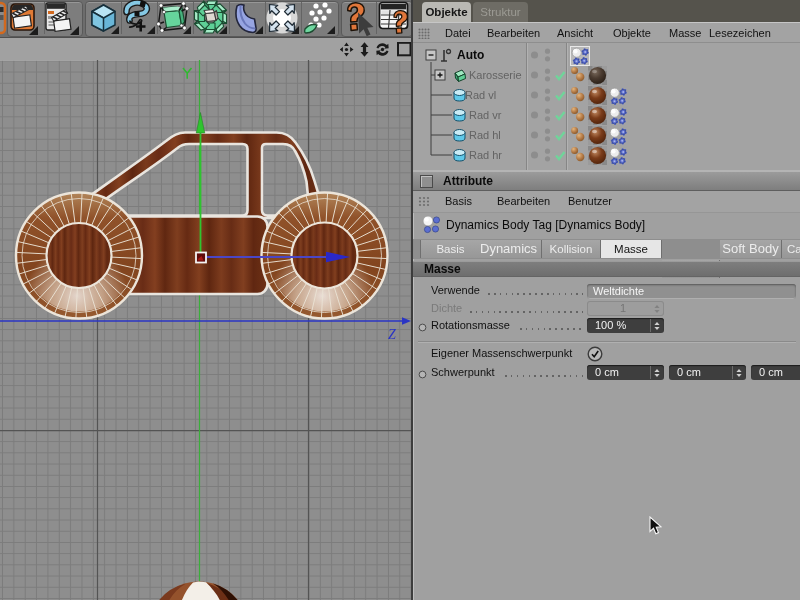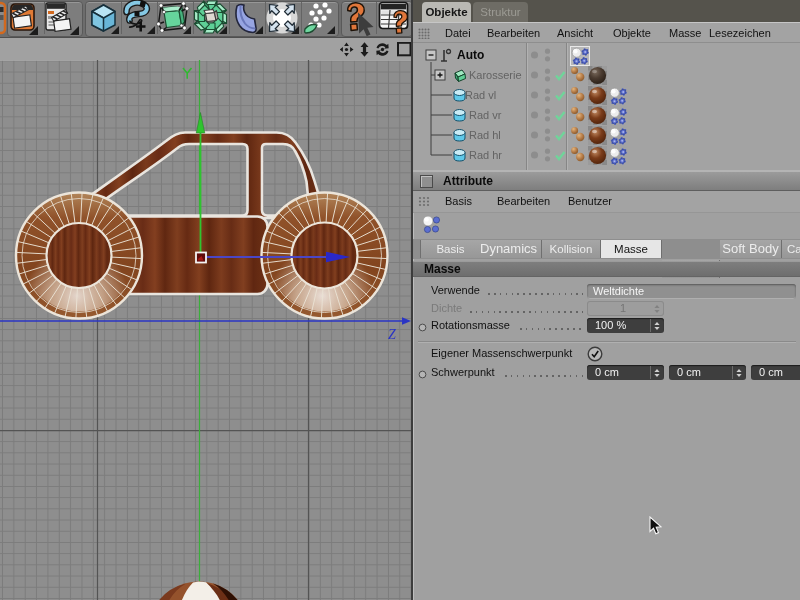--- a/index.html
+++ b/index.html
@@ -833,20 +833,21 @@
 
       <svg class="abs" style="left:9px;top:45px" width="19" height="19" viewBox="0 0 19 19">
         <circle cx="6" cy="6" r="5" fill="#f4f4f4" stroke="#999" stroke-width=".8"></circle>
         <circle cx="4.6" cy="4.4" r="2.2" fill="#fff"></circle>
         <g fill="#5b6ed0" stroke="#2a3a80" stroke-width=".6">
           <circle cx="14.5" cy="5" r="3.1"></circle>
             <circle cx="5.5" cy="14.5" r="3.1"></circle>
             <circle cx="13.5" cy="14" r="3.1"></circle>
         </g>
       </svg>
+      <span class="abs" style="left:33px;top:48px;font-size:12px;color:#0a0a0a;white-space:nowrap;">Dynamics Body Tag [Dynamics Body]</span>
 
       <div class="abs" id="atabs" style="left:0;top:69px;width:389px;height:20px;background:#8e8e8e;">
           <div class="abs" style="left:7px;top:1px;width:59px;height:18px;background:linear-gradient(#a6a6a6,#979797);color:#ececec;border-right:1px solid #6f6f6f;border-left:1px solid #6f6f6f;text-align:center;line-height:18px;font-size:11.5px;white-space:nowrap;overflow:hidden;">Basis</div>
           <div class="abs" style="left:67px;top:1px;width:61px;height:18px;background:linear-gradient(#a6a6a6,#979797);color:#ececec;border-right:1px solid #6f6f6f;text-align:left;line-height:18px;font-size:13px;white-space:nowrap;overflow:hidden;">Dynamics</div>
           <div class="abs" style="left:129px;top:1px;width:58px;height:18px;background:linear-gradient(#a6a6a6,#979797);color:#ececec;border-right:1px solid #6f6f6f;text-align:center;line-height:18px;font-size:11.5px;white-space:nowrap;overflow:hidden;">Kollision</div>
           <div class="abs" style="left:188px;top:1px;width:60px;height:18px;background:#e6e6e6;color:#111;border-right:1px solid #6f6f6f;text-align:center;line-height:18px;font-size:11.5px;white-space:nowrap;overflow:hidden;">Masse</div>
           <div class="abs" style="left:249px;top:1px;width:57px;height:18px;background:linear-gradient(#a6a6a6,#979797);color:#ececec;border-right:1px solid #6f6f6f;text-align:center;line-height:18px;font-size:11.5px;white-space:nowrap;overflow:hidden;margin-top:20px;">Kräfte</div>
           <div class="abs" style="left:307px;top:1px;width:61px;height:18px;background:linear-gradient(#a6a6a6,#979797);color:#ececec;border-right:1px solid #6f6f6f;text-align:center;line-height:18px;font-size:13px;white-space:nowrap;overflow:hidden;">Soft Body</div>
           <div class="abs" style="left:369px;top:1px;width:80px;height:18px;background:linear-gradient(#a6a6a6,#979797);color:#ececec;border-right:1px solid #6f6f6f;text-align:left;padding-left:5px;line-height:18px;font-size:11.5px;white-space:nowrap;overflow:hidden;">Cache</div>
         </div>

